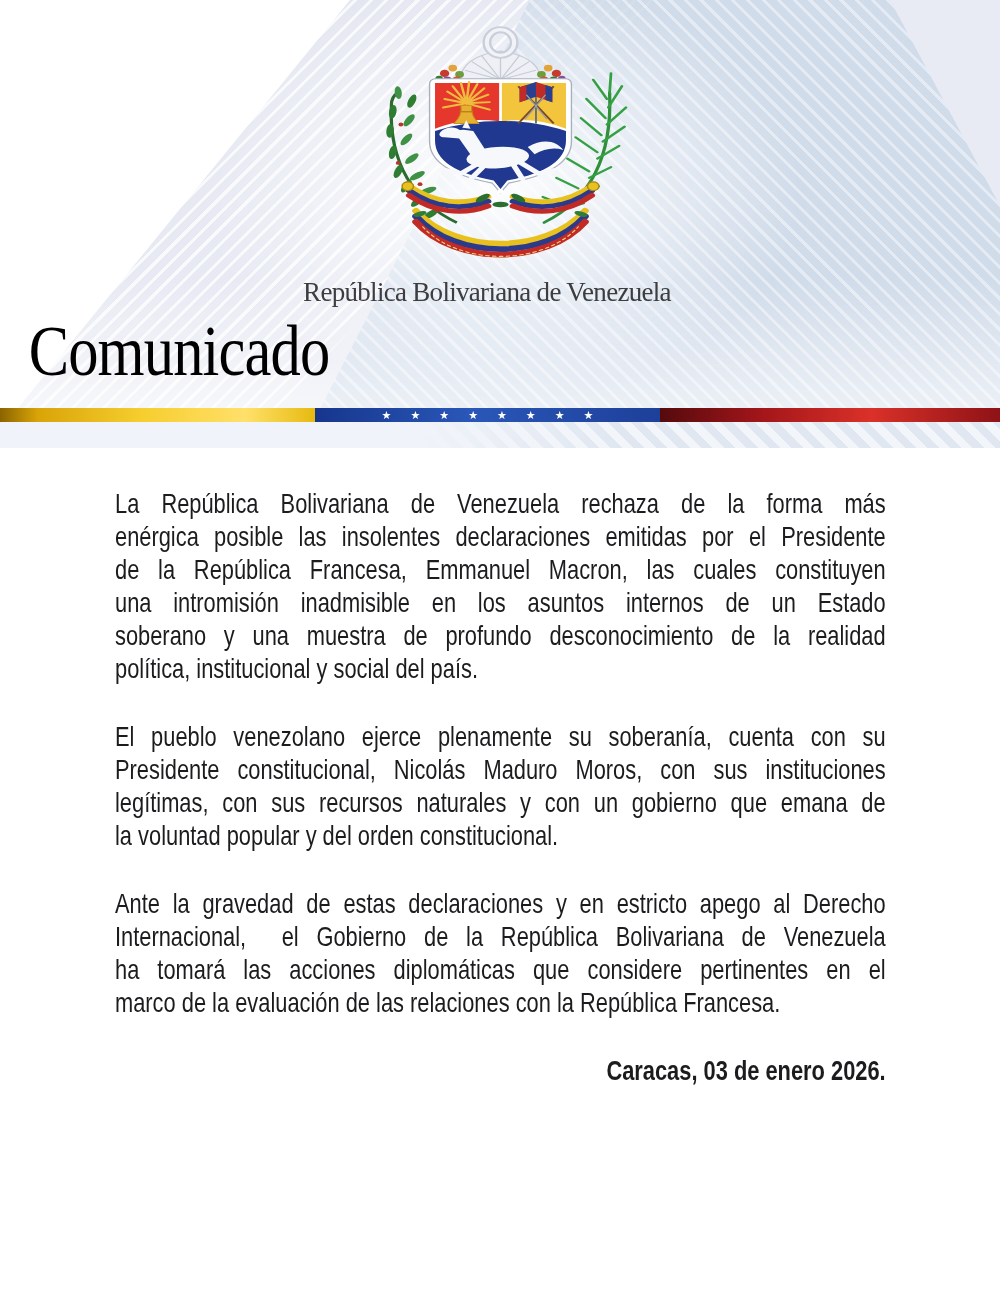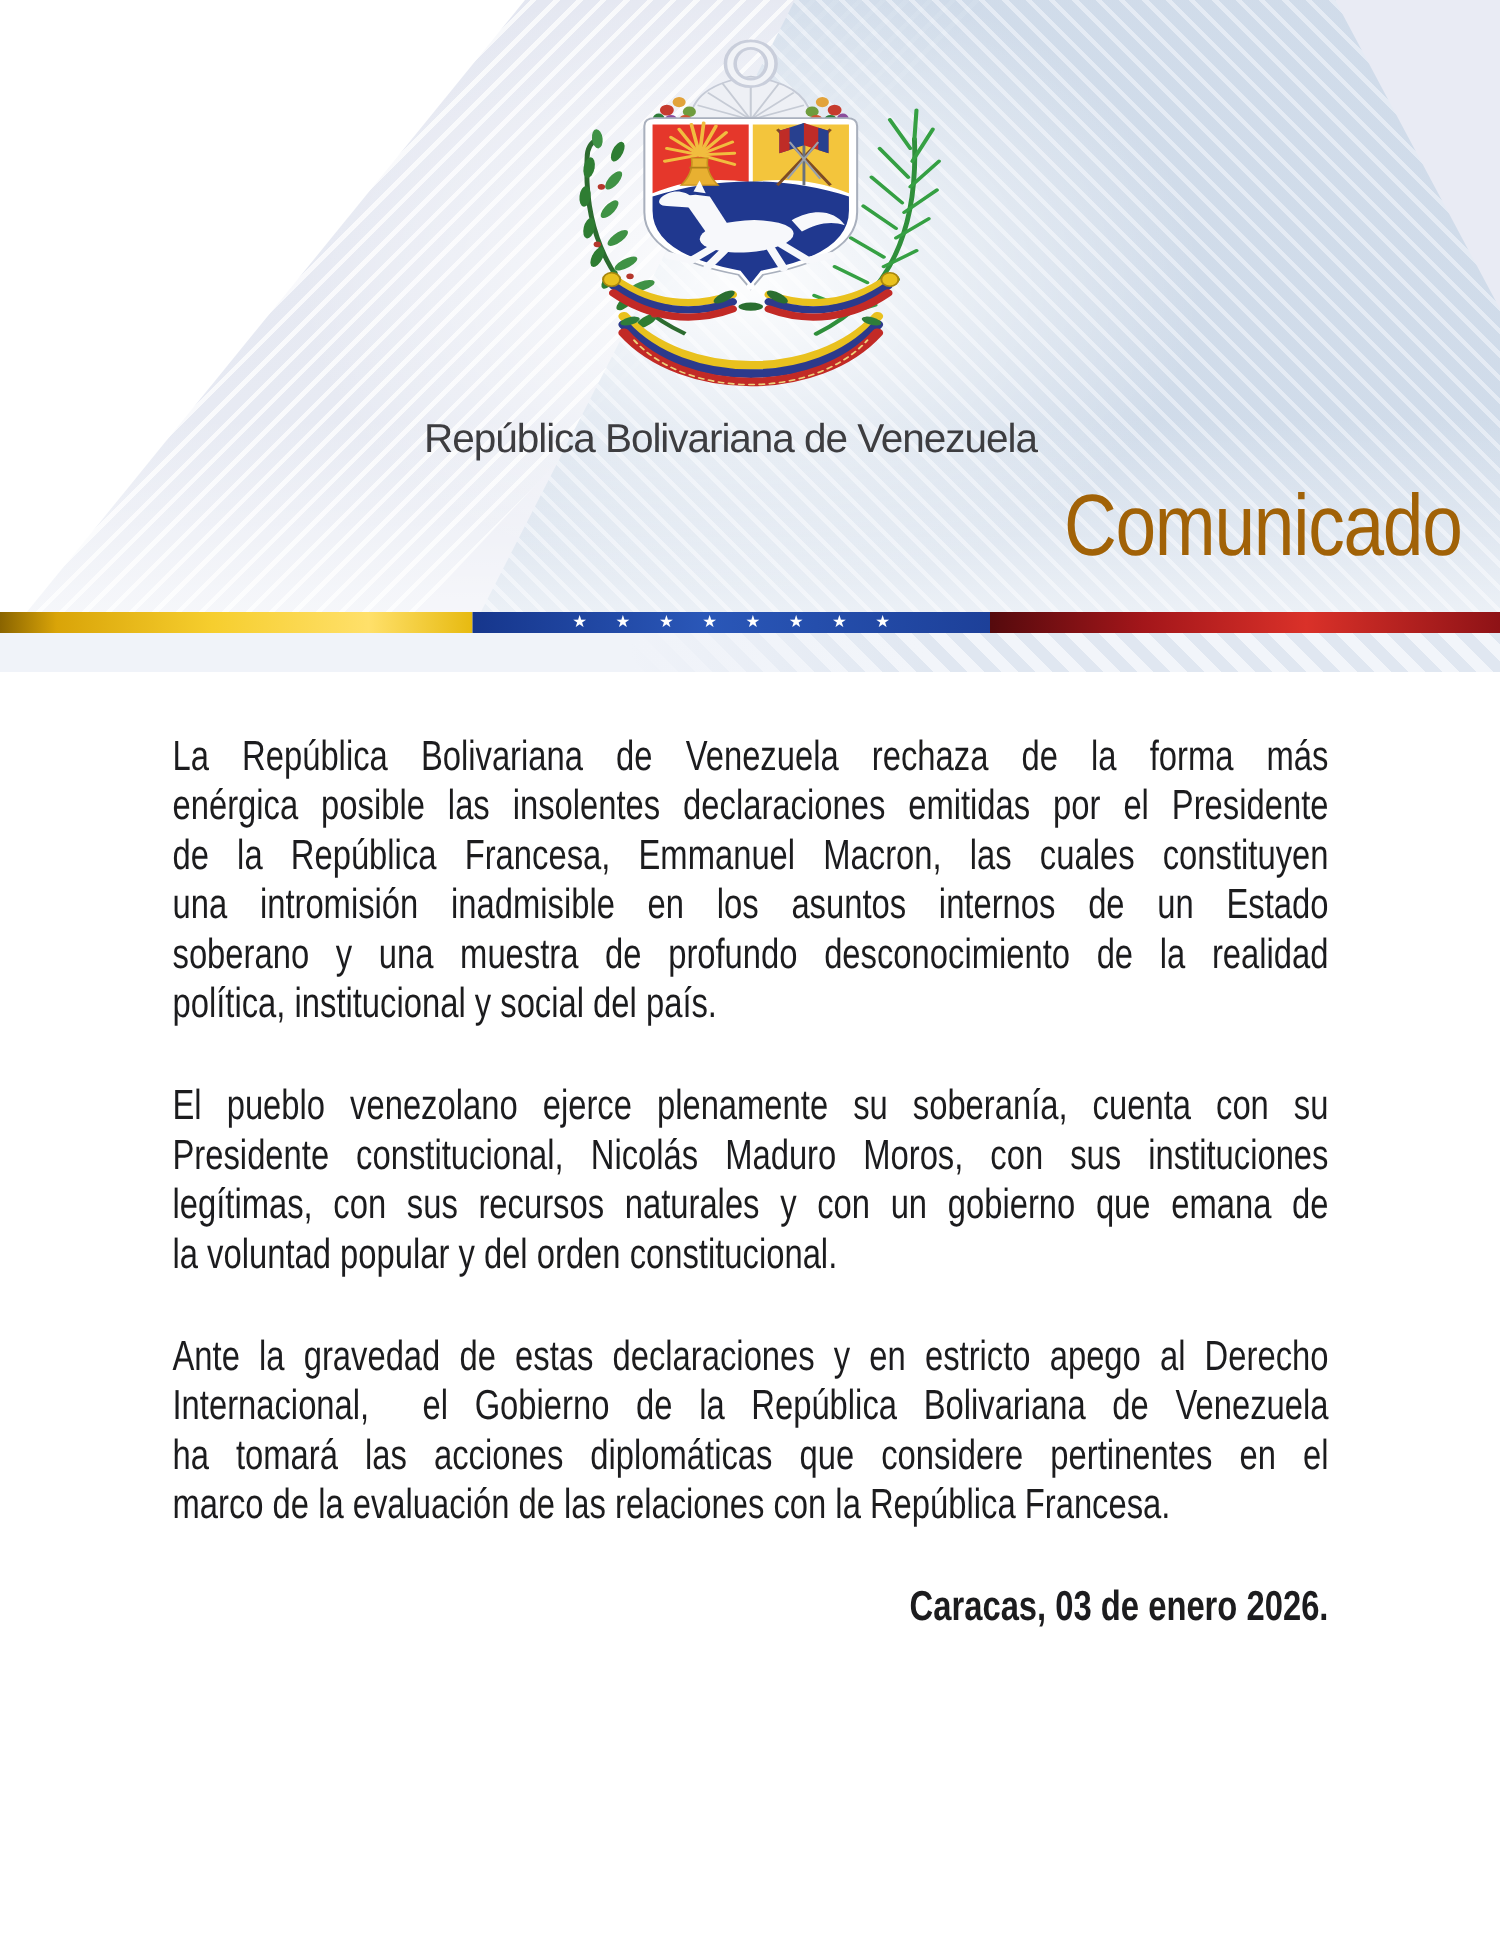--- a/index.html
+++ b/index.html
@@ -1,39 +1,39 @@
 <!DOCTYPE html>
 <html><head>
 <meta charset="utf-8">
 <style>
   html,body{margin:0;padding:0;background:#fff;}
   .page{position:relative;width:1000px;height:1294px;background:#ffffff;overflow:hidden;
         font-family:"Liberation Sans", sans-serif;}
 
   
-  .hero{position:absolute;left:0;top:0;width:1000px;height:448px;background:#e9ebf4;overflow:hidden;}
+  .hero{position:absolute;left:0;top:0;width:1000px;height:448px;background:#e9ebf4;overflow:hidden;font-family:Liberation Serif, serif;}
   .hero .stripesL{position:absolute;inset:0;
      background:repeating-linear-gradient(135deg, rgba(255,255,255,0) 0 8px, rgba(255,255,255,.75) 8px 11px),
                 linear-gradient(#e4e7f1,#e9ecf4);
      clip-path:polygon(0 0, 66% 0, 24% 100%, 0 100%);}
   .hero .whiteWedge{position:absolute;inset:0;
      background:linear-gradient(150deg,#ffffff 55%, rgba(255,255,255,0) 80%);
      clip-path:polygon(0 0, 35% 0, 0 96%);}
   .hero .stripesR{position:absolute;inset:0;opacity:.85;
      background:repeating-linear-gradient(45deg, #ccd9e8 0 8px, #e4ebf4 8px 11px);
      clip-path:polygon(53% 0, 89% 0, 100% 46%, 100% 100%, 30% 100%);}
   .hero .glow{position:absolute;inset:0;
      background:radial-gradient(ellipse 430px 300px at 50% 42%, rgba(255,255,255,.95), rgba(255,255,255,0) 70%),
                 linear-gradient(to bottom, rgba(255,255,255,0) 62%, rgba(255,255,255,.6) 92%);}
 
   
   .country{position:absolute;left:0;right:26px;top:277px;text-align:center;
      font-size:27px;letter-spacing:-0.7px;color:#3d3d40;}
-  .docTitle{position:absolute;left:0;right:0;top:306px;text-align:right;
-     font-size:58px;line-height:90px;color:#a16207;}
+  .docTitle{position:absolute;left:0;right:0;top:306px;text-align:left;
+     font-size:72px;line-height:90px;color:#000000;}
   .docTitle span{display:inline-block;transform:scaleX(0.84);transform-origin:50% 50%;letter-spacing:-1px;}
 
   
   .band{position:absolute;left:0;top:408px;width:1000px;height:14px;display:flex;}
   .band .yellow{width:315px;height:100%;
      background:linear-gradient(to right,#8a6400,#d9a408 12%,#f6ce2e 45%,#ffe06a 78%,#e7ba10);}
   .band .blue{width:345px;height:100%;position:relative;
      background:linear-gradient(to right,#16368c,#2a57b8 45%,#1d4099);
      display:flex;align-items:center;justify-content:center;}
   .band .blue .stars{color:#ffffff;font-size:11px;line-height:13px;letter-spacing:19px;margin-right:-19px;}

